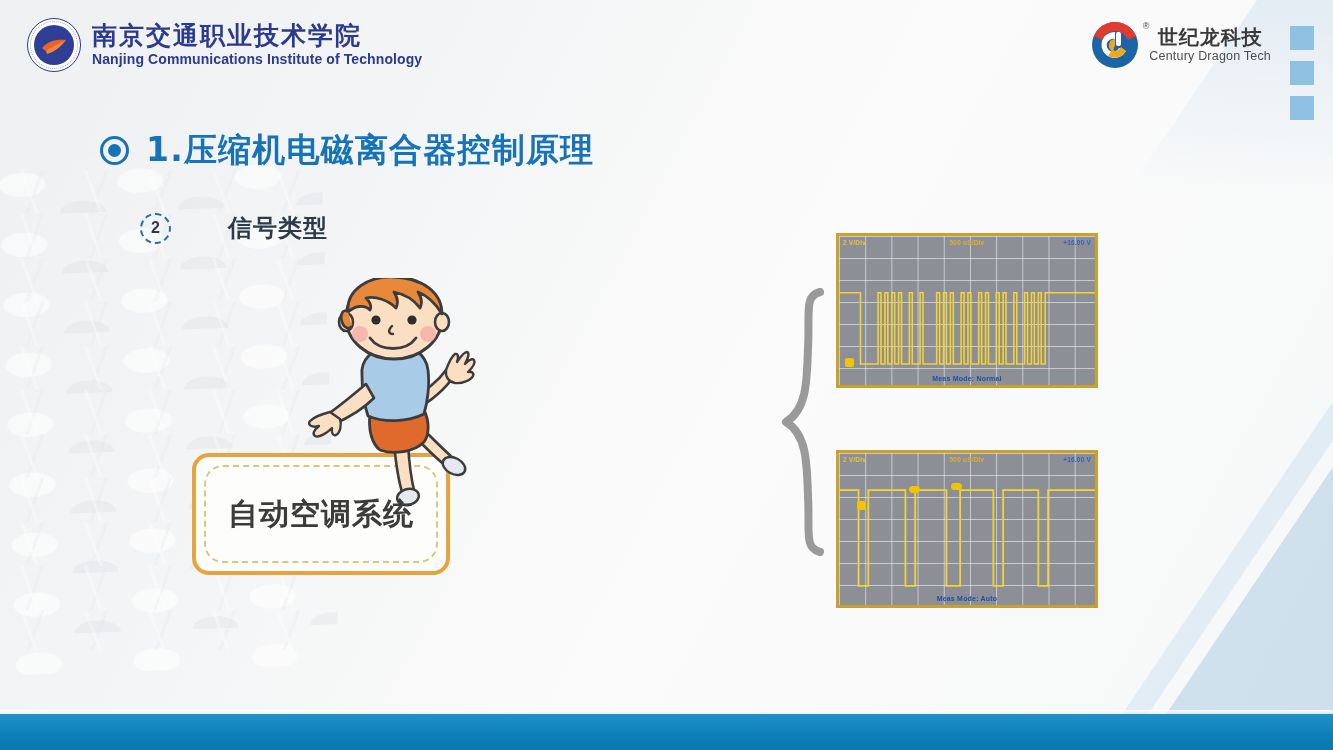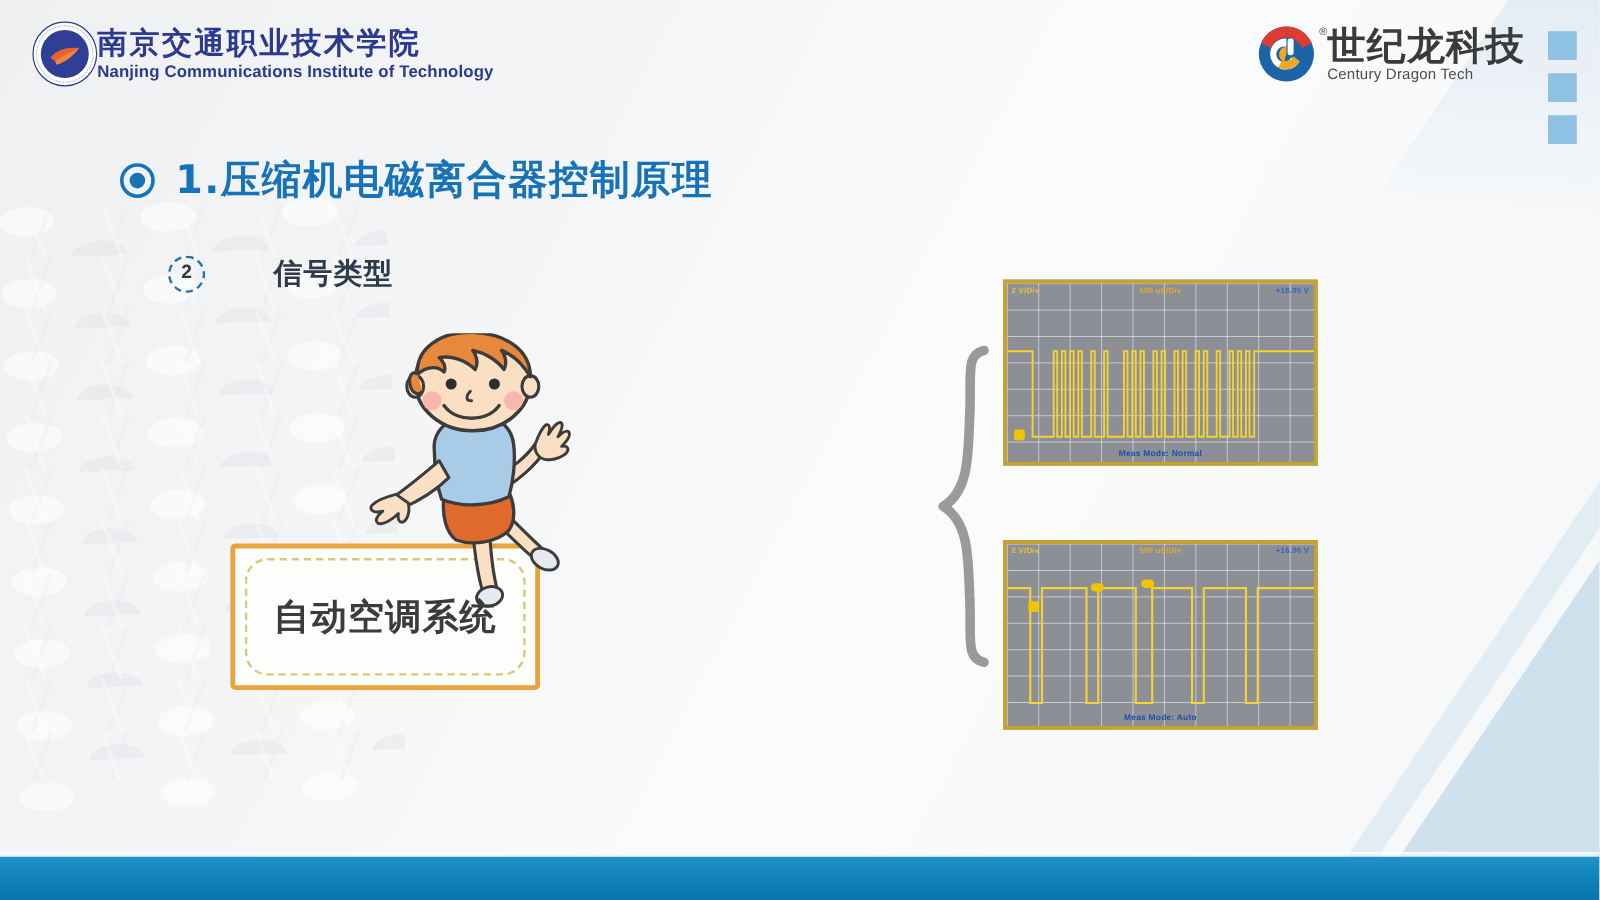--- a/index.html
+++ b/index.html
@@ -85,20 +85,21 @@
     position: absolute;
     left: 0; top: 0;
     width: 100%; height: 92px;
   }
 
   .logo-left {
     position: absolute;
     left: 27px; top: 18px;
     display: flex;
     align-items: center;
+    gap: 11px;
   }
   .seal {
     position: relative;
     width: 54px; height: 54px;
     border-radius: 50%;
     background: #fff;
     border: 1.6px solid #2b3a8f;
     flex: none;
   }
   .seal::after {
@@ -150,26 +151,27 @@
     flex: none;
   }
   .cd-reg {
     position: absolute;
     right: -9px; top: 1px;
     font-size: 9px;
     color: #4a4a4a;
   }
   .cd-names { display: flex; flex-direction: column; }
   .cd-cn {
-    font-size: 32px;
+    font-size: 20px;
     font-weight: bold;
     color: #3a3a3a;
     letter-spacing: 1px;
     line-height: 1.08;
     font-family: "DejaVu Sans", "Liberation Sans", sans-serif;
+    text-align: center;
   }
   .cd-en {
     font-size: 12.5px;
     color: #4d4d4d;
     letter-spacing: .2px;
   }
 
   .squares {
     position: absolute;
     right: 19px; top: 26px;
@@ -238,21 +240,21 @@
     font-family: "DejaVu Sans", "Liberation Sans", sans-serif;
     margin-left: 39px;
   }
 
   
   .ac-box {
     position: absolute;
     left: 192px; top: 453px;
     width: 258px; height: 122px;
     border: 4px solid #e8a33d;
-    border-radius: 4px;
+    border-radius: 17px;
     background: #fdfdfb;
     display: flex;
     align-items: center;
     justify-content: center;
   }
   .ac-box-inner {
     position: absolute;
     inset: 8px;
     border: 2px dashed #d8c87c;
     border-radius: 19px;

